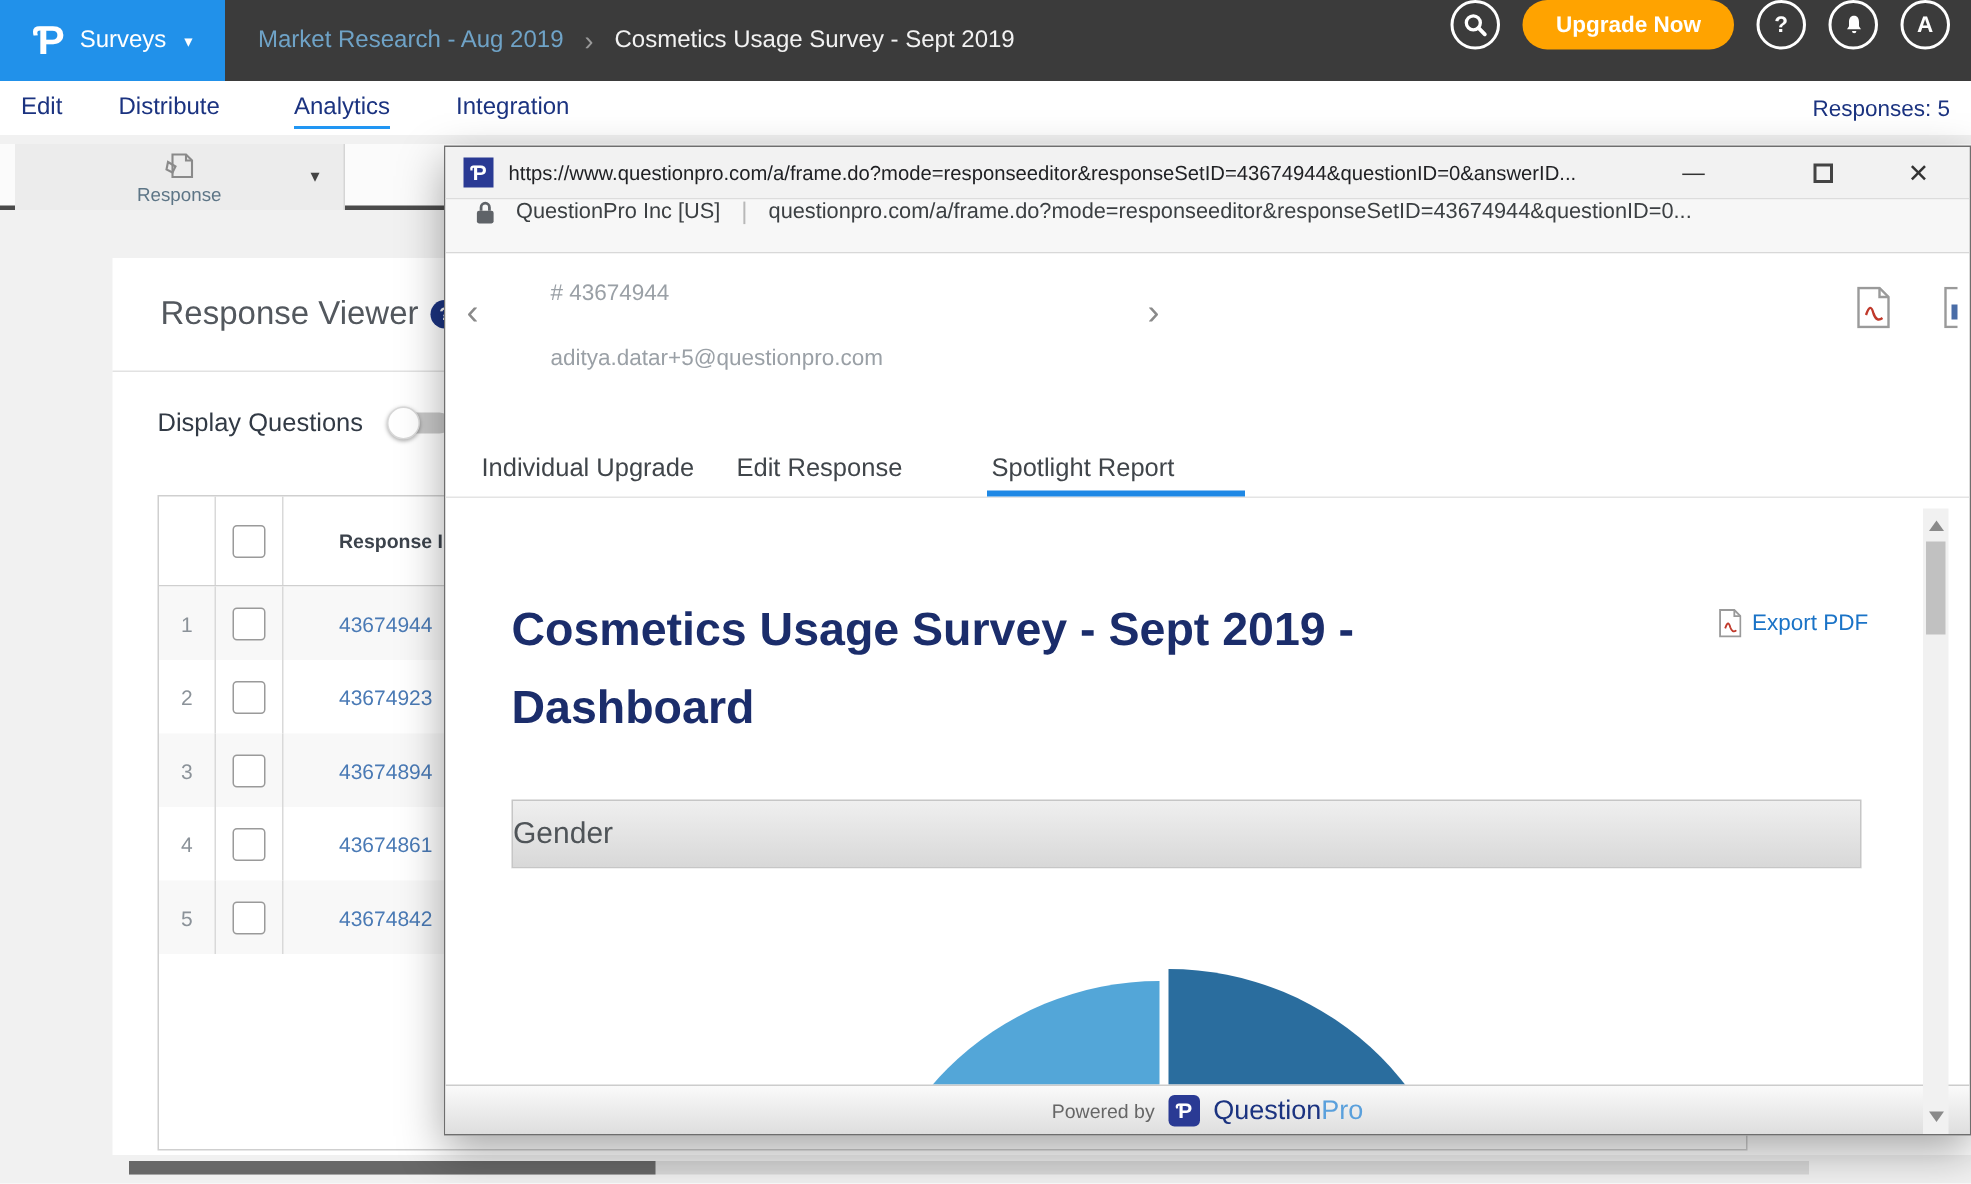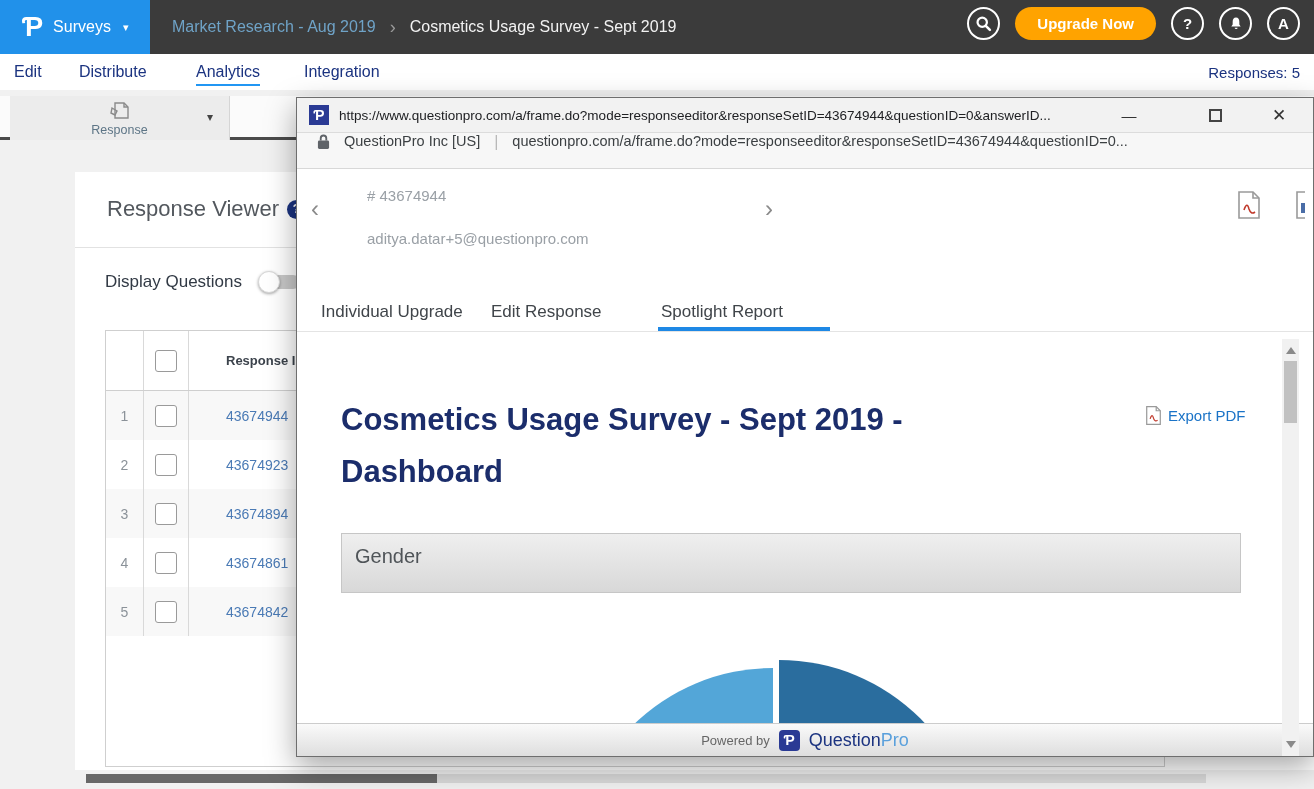--- a/index.html
+++ b/index.html
@@ -10,21 +10,21 @@
   
   .topbar { position:absolute; left:0; top:0; width:1314px; height:54px; background:#3b3b3b; z-index:3; }
   .brand-block { position:absolute; left:0; top:0; width:150px; height:54px; background:#2191ea; display:flex; align-items:center; gap:10px; padding-left:22px; cursor:pointer; }
   .brand-logo { color:#fff; font-size:27px; font-weight:bold; line-height:1; }
   .brand-surveys { color:#fff; font-size:16px; }
   .brand-caret { color:#fff; font-size:11px; margin-left:2px; }
   .breadcrumb { position:absolute; left:172px; top:0; height:54px; display:flex; align-items:center; gap:14px; font-size:16px; }
   .bc-parent { color:#6fa3c7; cursor:pointer; }
   .bc-sep { color:#9a9a9a; font-size:18px; }
   .bc-current { color:#f2f2f2; }
-  .topbar-right { position:absolute; right:14px; top:0; height:40px; display:flex; align-items:flex-end; gap:15px; }
+  .topbar-right { position:absolute; right:14px; top:0; height:40px; display:flex; align-items:flex-start; gap:15px; }
   .circle-btn { width:33px; height:33px; border:2px solid #fff; border-radius:50%; display:flex; align-items:center; justify-content:center; color:#fff; font-weight:bold; font-size:15px; cursor:pointer; background:transparent; }
   .upgrade-btn { background:#ffa300; color:#fff; font-weight:bold; font-size:15px; border:none; border-radius:17px; height:33px; padding:0 22px; cursor:pointer; }
 
   
   .navbar { position:absolute; left:0; top:54px; width:1314px; height:36px; background:#fff; z-index:3;padding-left:16px; }
   .nav-tab { position:absolute; top:0; height:36px; display:flex; align-items:center; font-size:16px; color:#1b3380; cursor:pointer; }
   .nav-tab.t0 { left:14px; } .nav-tab.t1 { left:79px; } .nav-tab.t2 { left:196px; } .nav-tab.t3 { left:304px; }
   .nav-tab.active::after { content:""; position:absolute; left:0; right:0; bottom:4px; height:2px; background:#2196f3; }
   .nav-responses { position:absolute; right:14px; top:0; height:36px; display:flex; align-items:center; font-size:15px; color:#1b3380; }
 
@@ -93,21 +93,21 @@
 
   .ptabs { position:absolute; left:0; top:122px; width:100%; height:41px; border-bottom:1px solid #e4e4e4; }
   .ptab { position:absolute; top:0; height:41px; display:flex; align-items:center; font-size:17px; color:#40454a; cursor:pointer; }
   .ptab.p0 { left:24px; } .ptab.p1 { left:194px; } .ptab.p2 { left:364px; }
   .ptab-underline { position:absolute; left:361px; bottom:0; width:172px; height:4px; background:#1e88e5; }
 
   .report { position:absolute; left:0; top:163px; width:100%; height:424px; overflow:hidden; }
   .report-h1 { position:absolute; left:44px; top:62px; width:630px; font-size:31px; font-weight:bold; color:#1b2d6b; line-height:52px; }
   .export-pdf { position:absolute; left:849px; top:74px; display:flex; align-items:center; gap:7px; color:#1a73c7; font-size:15px; cursor:pointer; }
   .gender-panel { position:absolute; left:44px; top:201px; width:900px; }
-  .gender-head { height:60px; background:linear-gradient(#efefef,#d8d8d8); border:1px solid #c6c6c6; font-size:20px; color:#4f5458; line-height:44px; padding-left:13px; }
+  .gender-head { height:46px; background:linear-gradient(#efefef,#d8d8d8); border:1px solid #c6c6c6; font-size:20px; color:#4f5458; line-height:44px; padding-left:0; }
   .gender-body { position:relative; height:144px; background:#fff; overflow:hidden; }
   .pie-left { position:absolute; left:232px; top:75px; width:200px; height:400px; border-radius:200px 0 0 200px; background:#53a6d8; }
   .pie-right { position:absolute; left:438px; top:67px; width:200px; height:400px; border-radius:0 200px 200px 0; background:#2a6d9e; }
 
   .pfooter { position:absolute; left:0; bottom:0; width:100%; height:33px; background:linear-gradient(#fafafa,#dedede); border-top:1px solid #ccc; display:flex; align-items:center; justify-content:center; gap:9px; z-index:2; }
   .pw-by { font-size:13px; color:#666; }
   .pw-logo { width:21px; height:21px; border-radius:4px; background:#2a3a94; color:#fff; font-size:14px; font-weight:bold; display:flex; align-items:center; justify-content:center; cursor:pointer; }
   .pw-brand { font-size:18px; font-weight:normal; cursor:pointer; }
   .pw-q { color:#1b3380; } .pw-p { color:#5aa0dc; }
 

